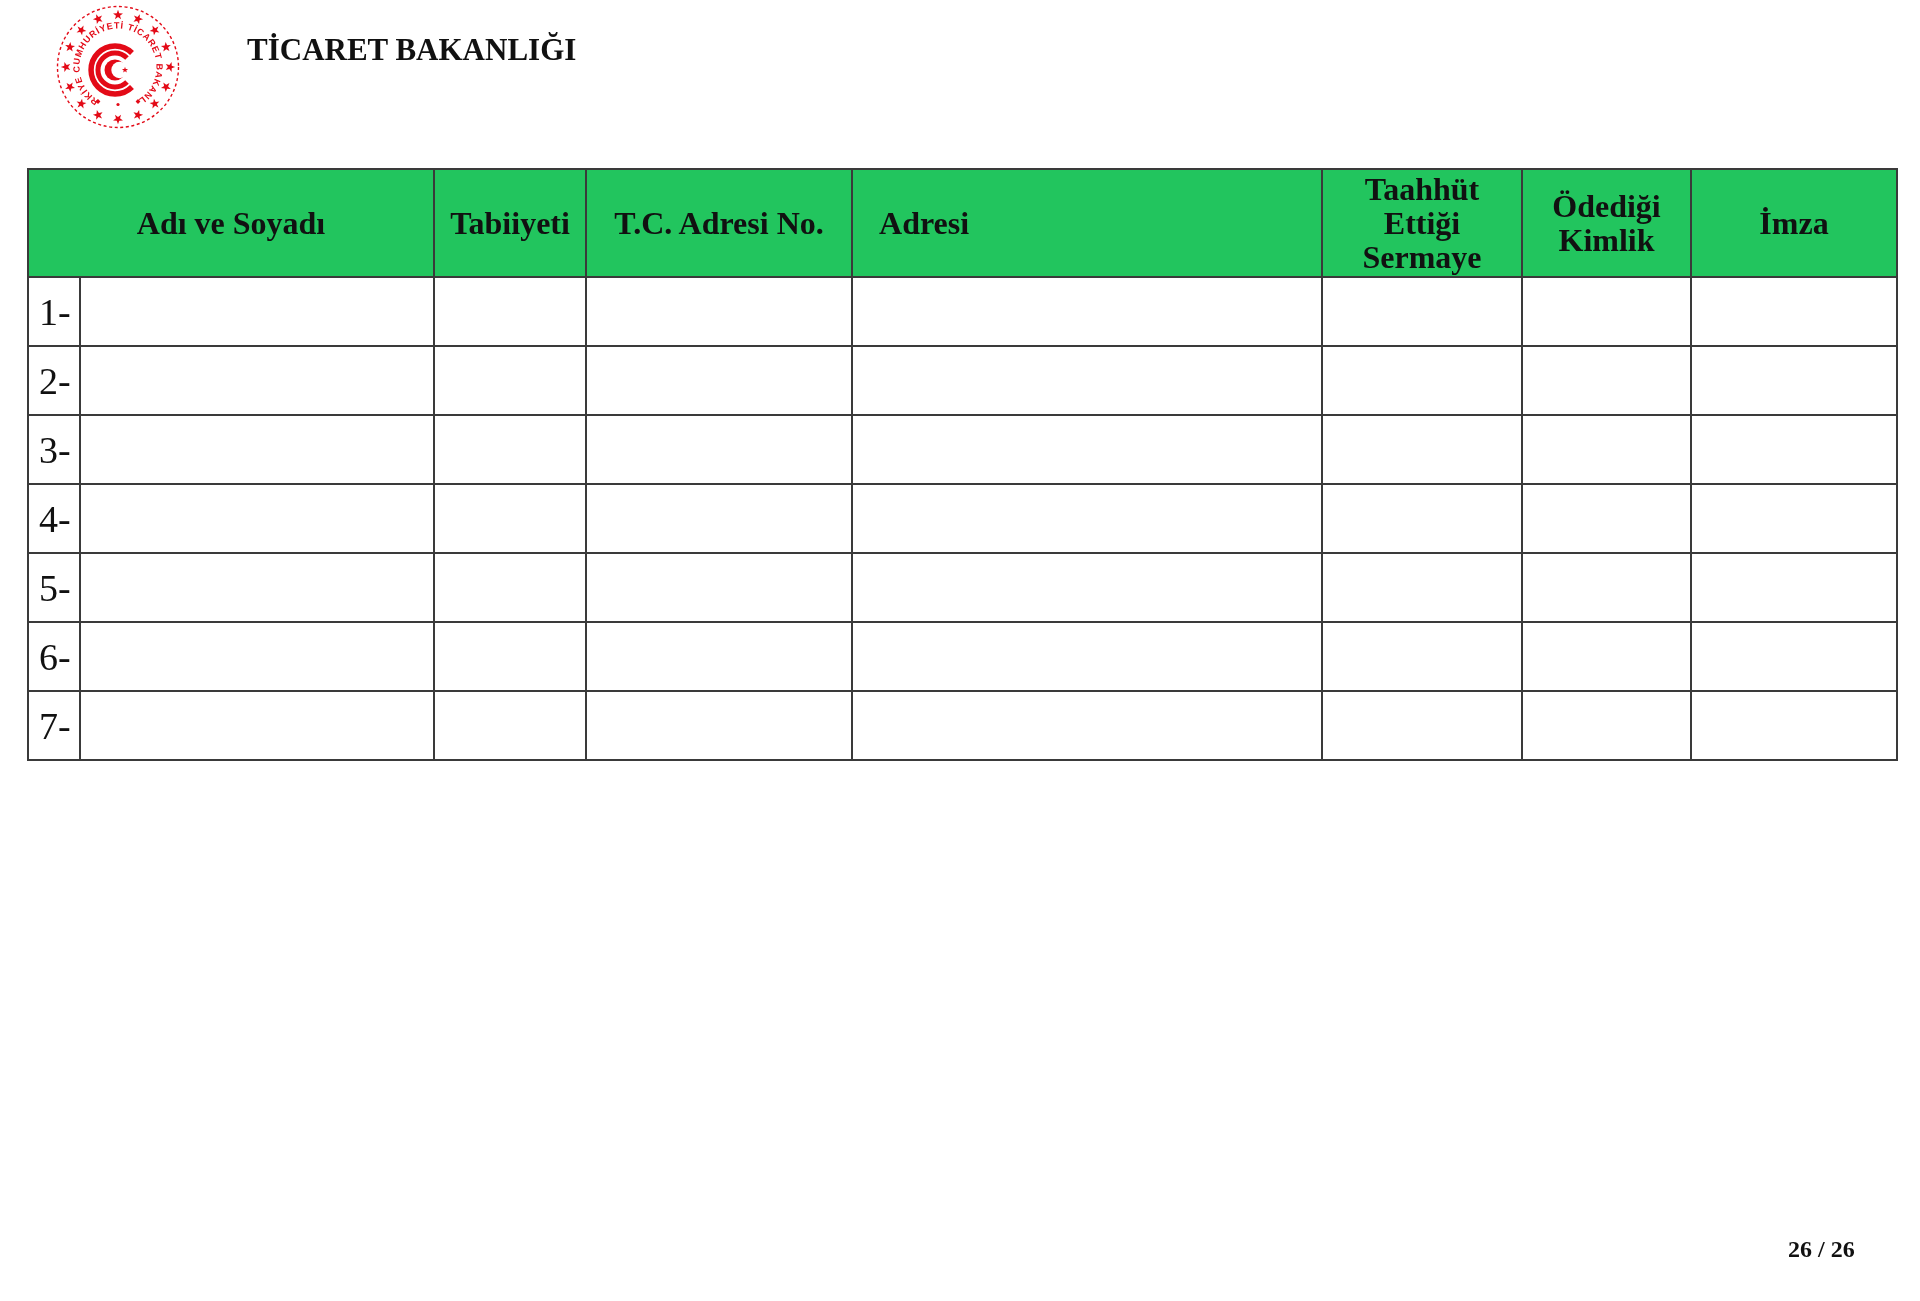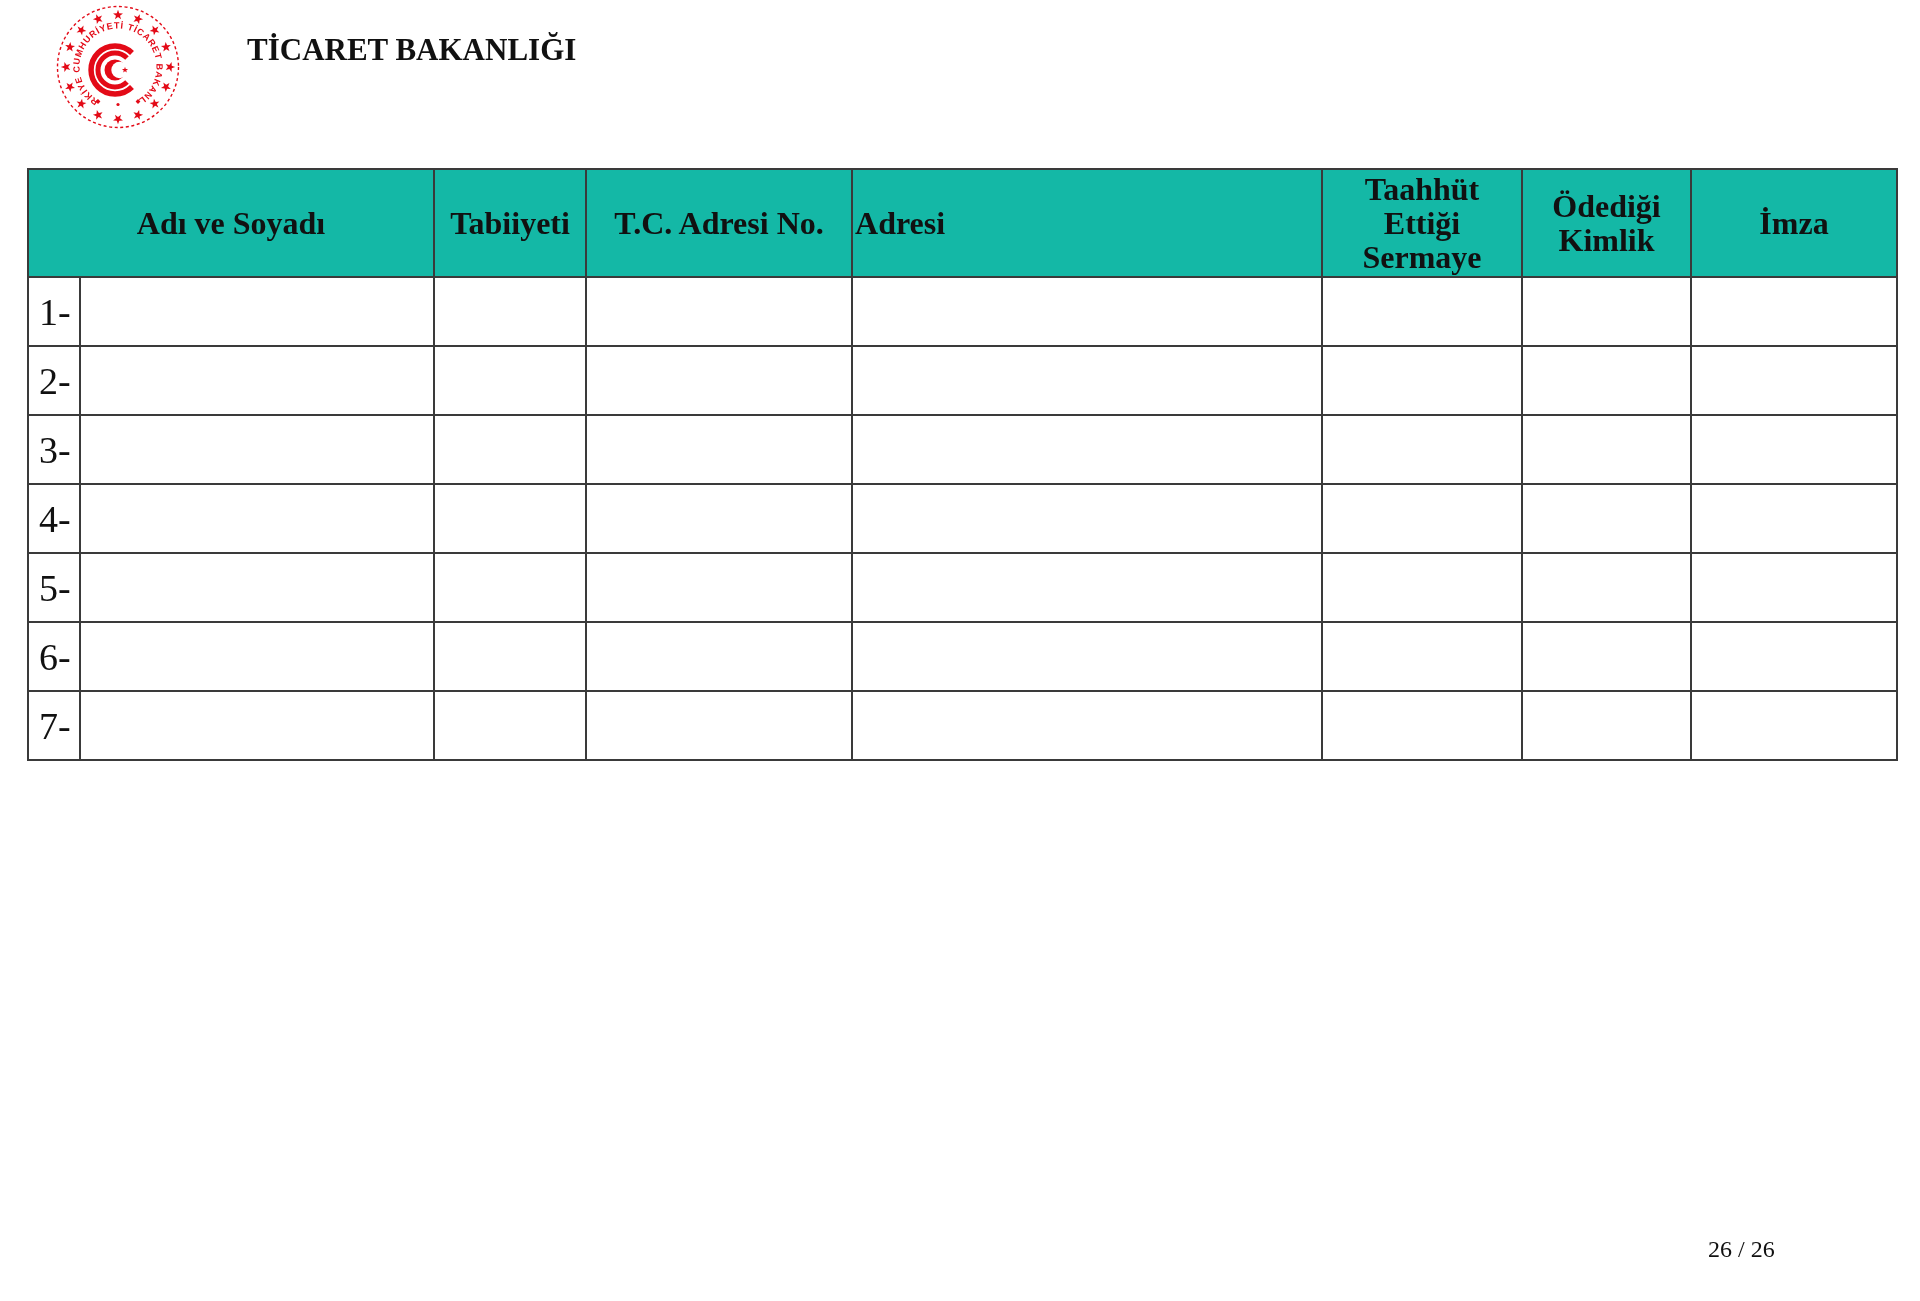--- a/index.html
+++ b/index.html
@@ -23,39 +23,39 @@
     position:absolute;left:27px;top:168px;
     width:1869px;
     border-collapse:collapse;table-layout:fixed;
   }
   table.form th, table.form td{
     border:2px solid #3a3a3a;
     overflow:hidden;
   }
   table.form thead tr{height:101px;}
   table.form thead th{
-    background:#14b8a6;
+    background:#22c55e;
     font-size:32px;font-weight:bold;line-height:34px;
     text-align:center;vertical-align:middle;
     padding:2px 6px;
   }
-  table.form thead th.align-left{text-align:left;padding-left:2px;}
+  table.form thead th.align-left{text-align:left;padding-left:26px;}
   table.form thead th.nowrap{white-space:nowrap;}
   table.form tbody tr{height:69px;}
   table.form tbody td{background:#ffffff;vertical-align:middle;}
   td.row-no{
     font-size:38px;line-height:38px;
     text-align:left;padding-left:10px;
     font-weight:normal;
   }
 
   
   .page-indicator{
-    position:absolute;left:1708px;top:1236px;
-    font-size:24px;font-weight:normal;
+    position:absolute;left:1788px;top:1236px;
+    font-size:24px;font-weight:bold;
     white-space:nowrap;
   }
 </style>
 </head>
 <body>
 
 <div class="page">
 
   <svg class="emblem" viewBox="0 0 128 130">
     <defs>

